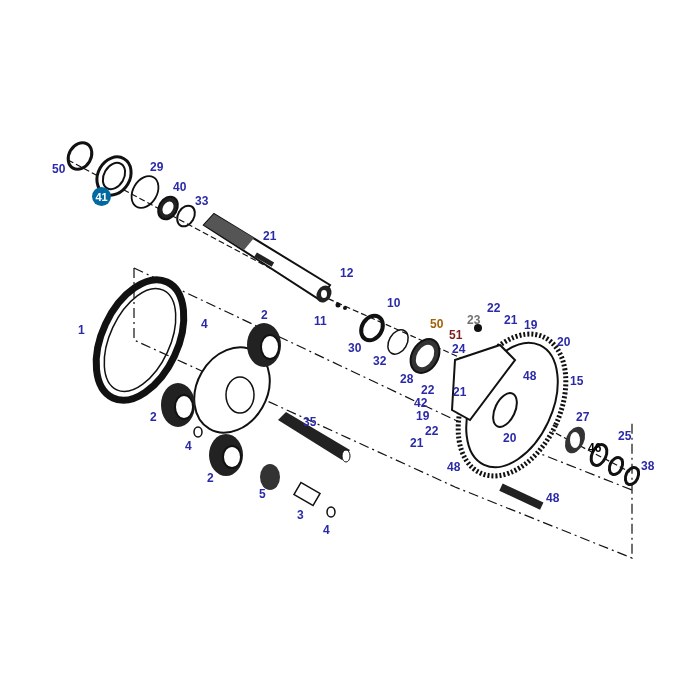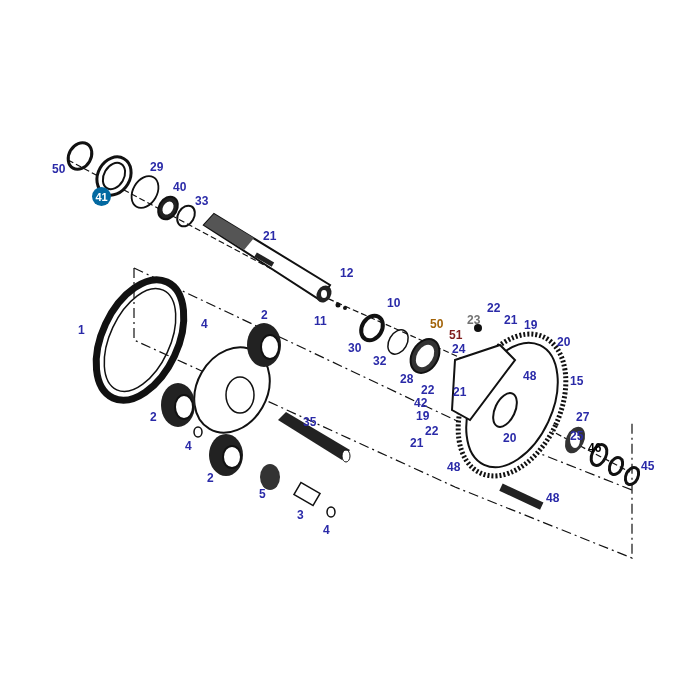--- a/index.html
+++ b/index.html
@@ -156,17 +156,17 @@
     <div class="lbl" style="left: 570px; top: 375px; color: rgb(42, 42, 168);">15</div>
     <div class="lbl" style="left: 421px; top: 384px; color: rgb(42, 42, 168);">22</div>
     <div class="lbl" style="left: 453px; top: 386px; color: rgb(42, 42, 168);">21</div>
     <div class="lbl" style="left: 414px; top: 397px; color: rgb(42, 42, 168);">42</div>
     <div class="lbl" style="left: 416px; top: 410px; color: rgb(42, 42, 168);">19</div>
     <div class="lbl" style="left: 425px; top: 425px; color: rgb(42, 42, 168);">22</div>
     <div class="lbl" style="left: 410px; top: 437px; color: rgb(42, 42, 168);">21</div>
     <div class="lbl" style="left: 503px; top: 432px; color: rgb(42, 42, 168);">20</div>
     <div class="lbl" style="left: 447px; top: 461px; color: rgb(42, 42, 168);">48</div>
     <div class="lbl" style="left: 576px; top: 411px; color: rgb(42, 42, 168);">27</div>
-    <div class="lbl" style="left: 570px; top: 430px; color: rgb(42, 42, 168);">25</div>
+    <div class="lbl" style="left: 618px; top: 430px; color: rgb(42, 42, 168);">25</div>
     <div class="lbl" style="left: 588px; top: 442px; color: #000000; text-align: right;">46</div>
-    <div class="lbl" style="left: 641px; top: 460px; color: rgb(42, 42, 168);">45</div>
+    <div class="lbl" style="left: 641px; top: 460px; color: rgb(42, 42, 168);">38</div>
     <div class="lbl" style="left: 546px; top: 492px; color: rgb(42, 42, 168);">48</div>
   </div>
 
 </body></html>

